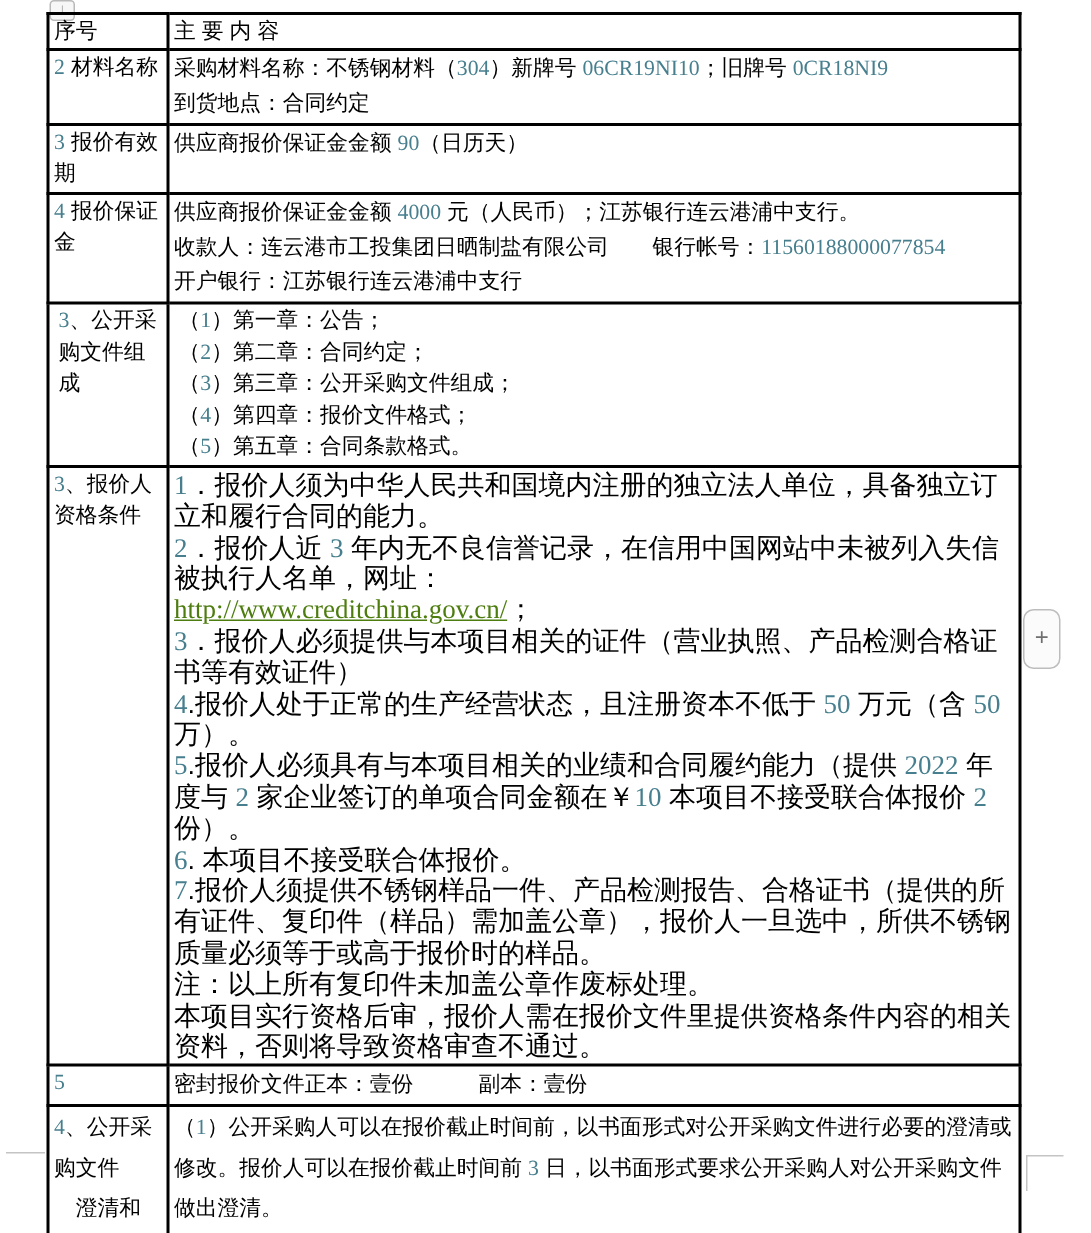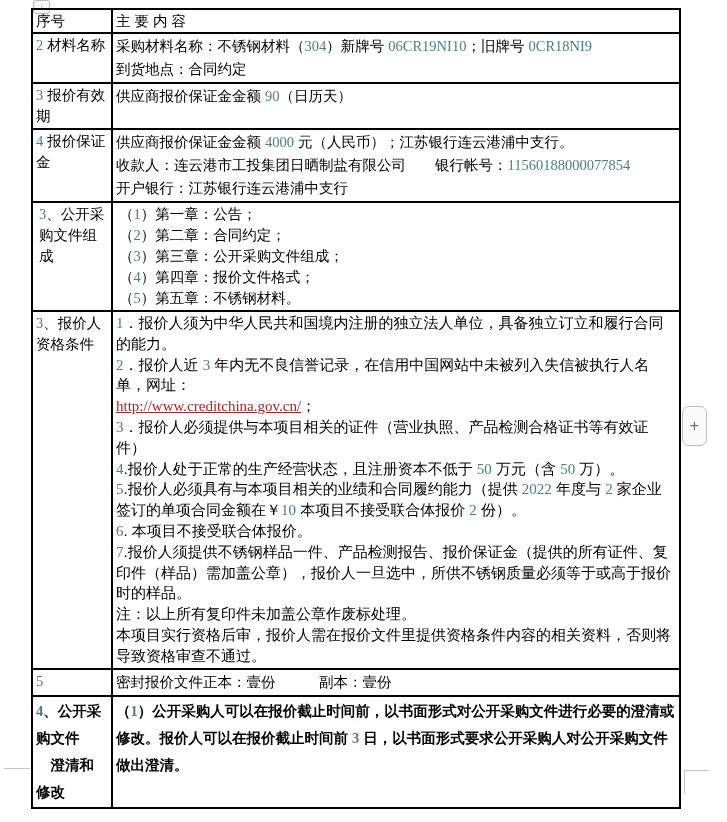--- a/index.html
+++ b/index.html
@@ -48,28 +48,28 @@
   td.c2{vertical-align:middle;}
   .ln{line-height:23px;}
   .c1 .ln{line-height:21px;}
   .b{font-weight:normal;}
   .nm{
     font-family:"Liberation Serif", serif;
     color:#477f8e;
   }
   .lk{
     font-family:"Liberation Serif", serif;
-    color:#b91c1c;text-decoration:underline;cursor:pointer;
+    color:#4d7c0f;text-decoration:underline;cursor:pointer;
   }
   tr.r-hd td{vertical-align:middle;}
   tr.r-hd .ln{line-height:20px;}
   tr.r5 .ln{line-height:21px;padding-left:3px;}
-  tr.r6 td.c2{font-size:15px;}
+  tr.r6 td.c2{font-size:18px;}
   tr.r6 .ln{line-height:20.8px;}
-  tr.r8 .ln{line-height:27px;font-weight:bold;}
+  tr.r8 .ln{line-height:27px;}
   tr.r3 td.c2, tr.r3 td.c1{vertical-align:top;}
 </style>
 </head>
 <body>
 
 <div class="btn-down">
   <span>↓</span>
 </div>
 
 <table class="doc">
@@ -111,36 +111,36 @@
       </tr>
       <tr class="r5" style="height: 106px;">
         <td class="c1">
           <div class="ln"><span class="nm">3</span><span>、公开采购文件组成</span></div>
         </td>
         <td class="c2">
           <div class="ln"><span>（</span><span class="nm">1</span><span>）第一章：公告；</span></div>
           <div class="ln"><span>（</span><span class="nm">2</span><span>）第二章：合同约定；</span></div>
           <div class="ln"><span>（</span><span class="nm">3</span><span>）第三章：公开采购文件组成；</span></div>
           <div class="ln"><span>（</span><span class="nm">4</span><span>）第四章：报价文件格式；</span></div>
-          <div class="ln"><span>（</span><span class="nm">5</span><span>）第五章：不锈钢材料。</span></div>
+          <div class="ln"><span>（</span><span class="nm">5</span><span>）第五章：合同条款格式。</span></div>
         </td>
       </tr>
       <tr class="r6" style="height: 277px;">
         <td class="c1">
           <div class="ln"><span class="nm">3</span><span>、报价人资格条件</span></div>
         </td>
         <td class="c2">
           <div class="ln"><span class="nm">1</span><span>．报价人须为中华人民共和国境内注册的独立法人单位，具备独立订立和履行合同的能力。</span></div>
           <div class="ln"><span class="nm">2</span><span>．报价人近 </span><span class="nm">3</span><span> 年内无不良信誉记录，在信用中国网站中未被列入失信被执行人名单，网址：</span></div>
           <div class="ln"><span class="lk">http://www.creditchina.gov.cn/</span><span>；</span></div>
           <div class="ln"><span class="nm">3</span><span>．报价人必须提供与本项目相关的证件（营业执照、产品检测合格证书等有效证件）</span></div>
           <div class="ln"><span class="nm">4</span><span>.报价人处于正常的生产经营状态，且注册资本不低于 </span><span class="nm">50</span><span> 万元（含 </span><span class="nm">50</span><span> 万）。</span></div>
           <div class="ln"><span class="nm">5</span><span>.报价人必须具有与本项目相关的业绩和合同履约能力（提供 </span><span class="nm">2022</span><span> 年度与 </span><span class="nm">2</span><span> 家企业签订的单项合同金额在￥</span><span class="nm">10</span><span> 本项目不接受联合体报价 </span><span class="nm">2</span><span> 份）。</span></div>
           <div class="ln"><span class="nm">6</span><span>. 本项目不接受联合体报价。</span></div>
-          <div class="ln"><span class="nm">7</span><span>.报价人须提供不锈钢样品一件、产品检测报告、报价保证金（提供的所有证件、复印件（样品）需加盖公章），报价人一旦选中，所供不锈钢质量必须等于或高于报价时的样品。</span></div>
+          <div class="ln"><span class="nm">7</span><span>.报价人须提供不锈钢样品一件、产品检测报告、合格证书（提供的所有证件、复印件（样品）需加盖公章），报价人一旦选中，所供不锈钢质量必须等于或高于报价时的样品。</span></div>
           <div class="ln b"><span>注：以上所有复印件未加盖公章作废标处理。</span></div>
           <div class="ln b"><span>本项目实行资格后审，报价人需在报价文件里提供资格条件内容的相关资料，否则将导致资格审查不通过。</span></div>
         </td>
       </tr>
       <tr class="r7" style="height: 23px;">
         <td class="c1">
           <div class="ln"><span class="nm">5</span></div>
         </td>
         <td class="c2">
           <div class="ln"><span>密封报价文件正本：壹份　　　副本：壹份</span></div>

